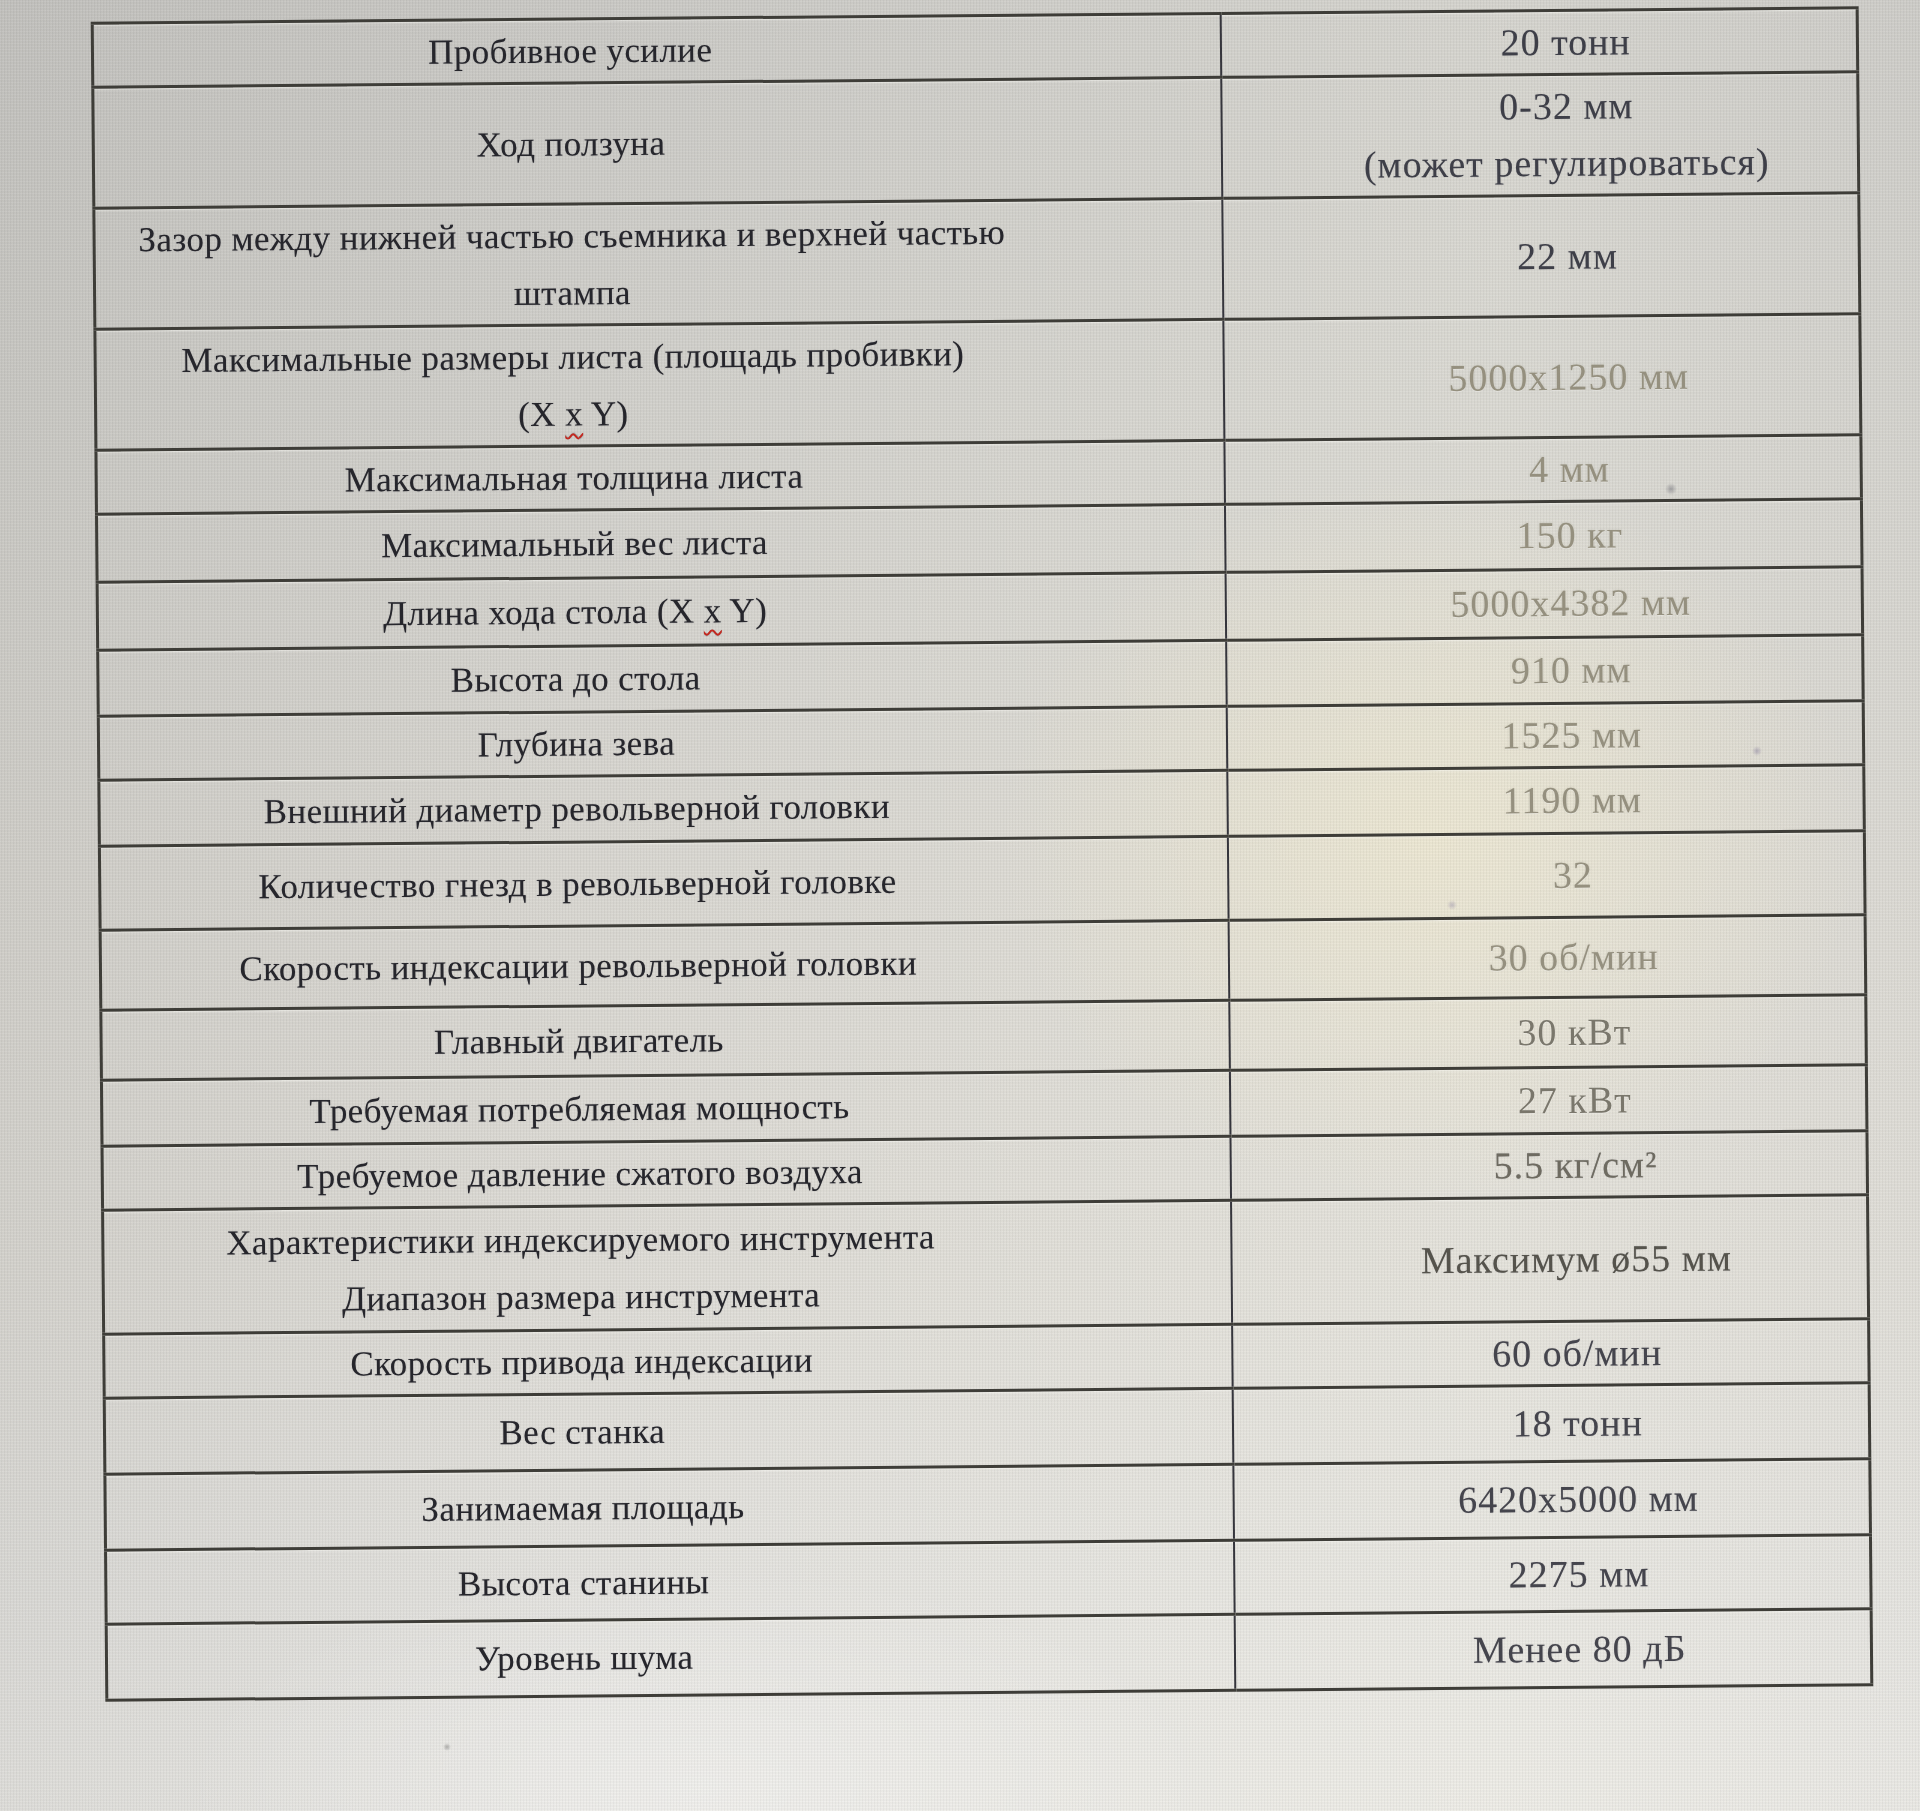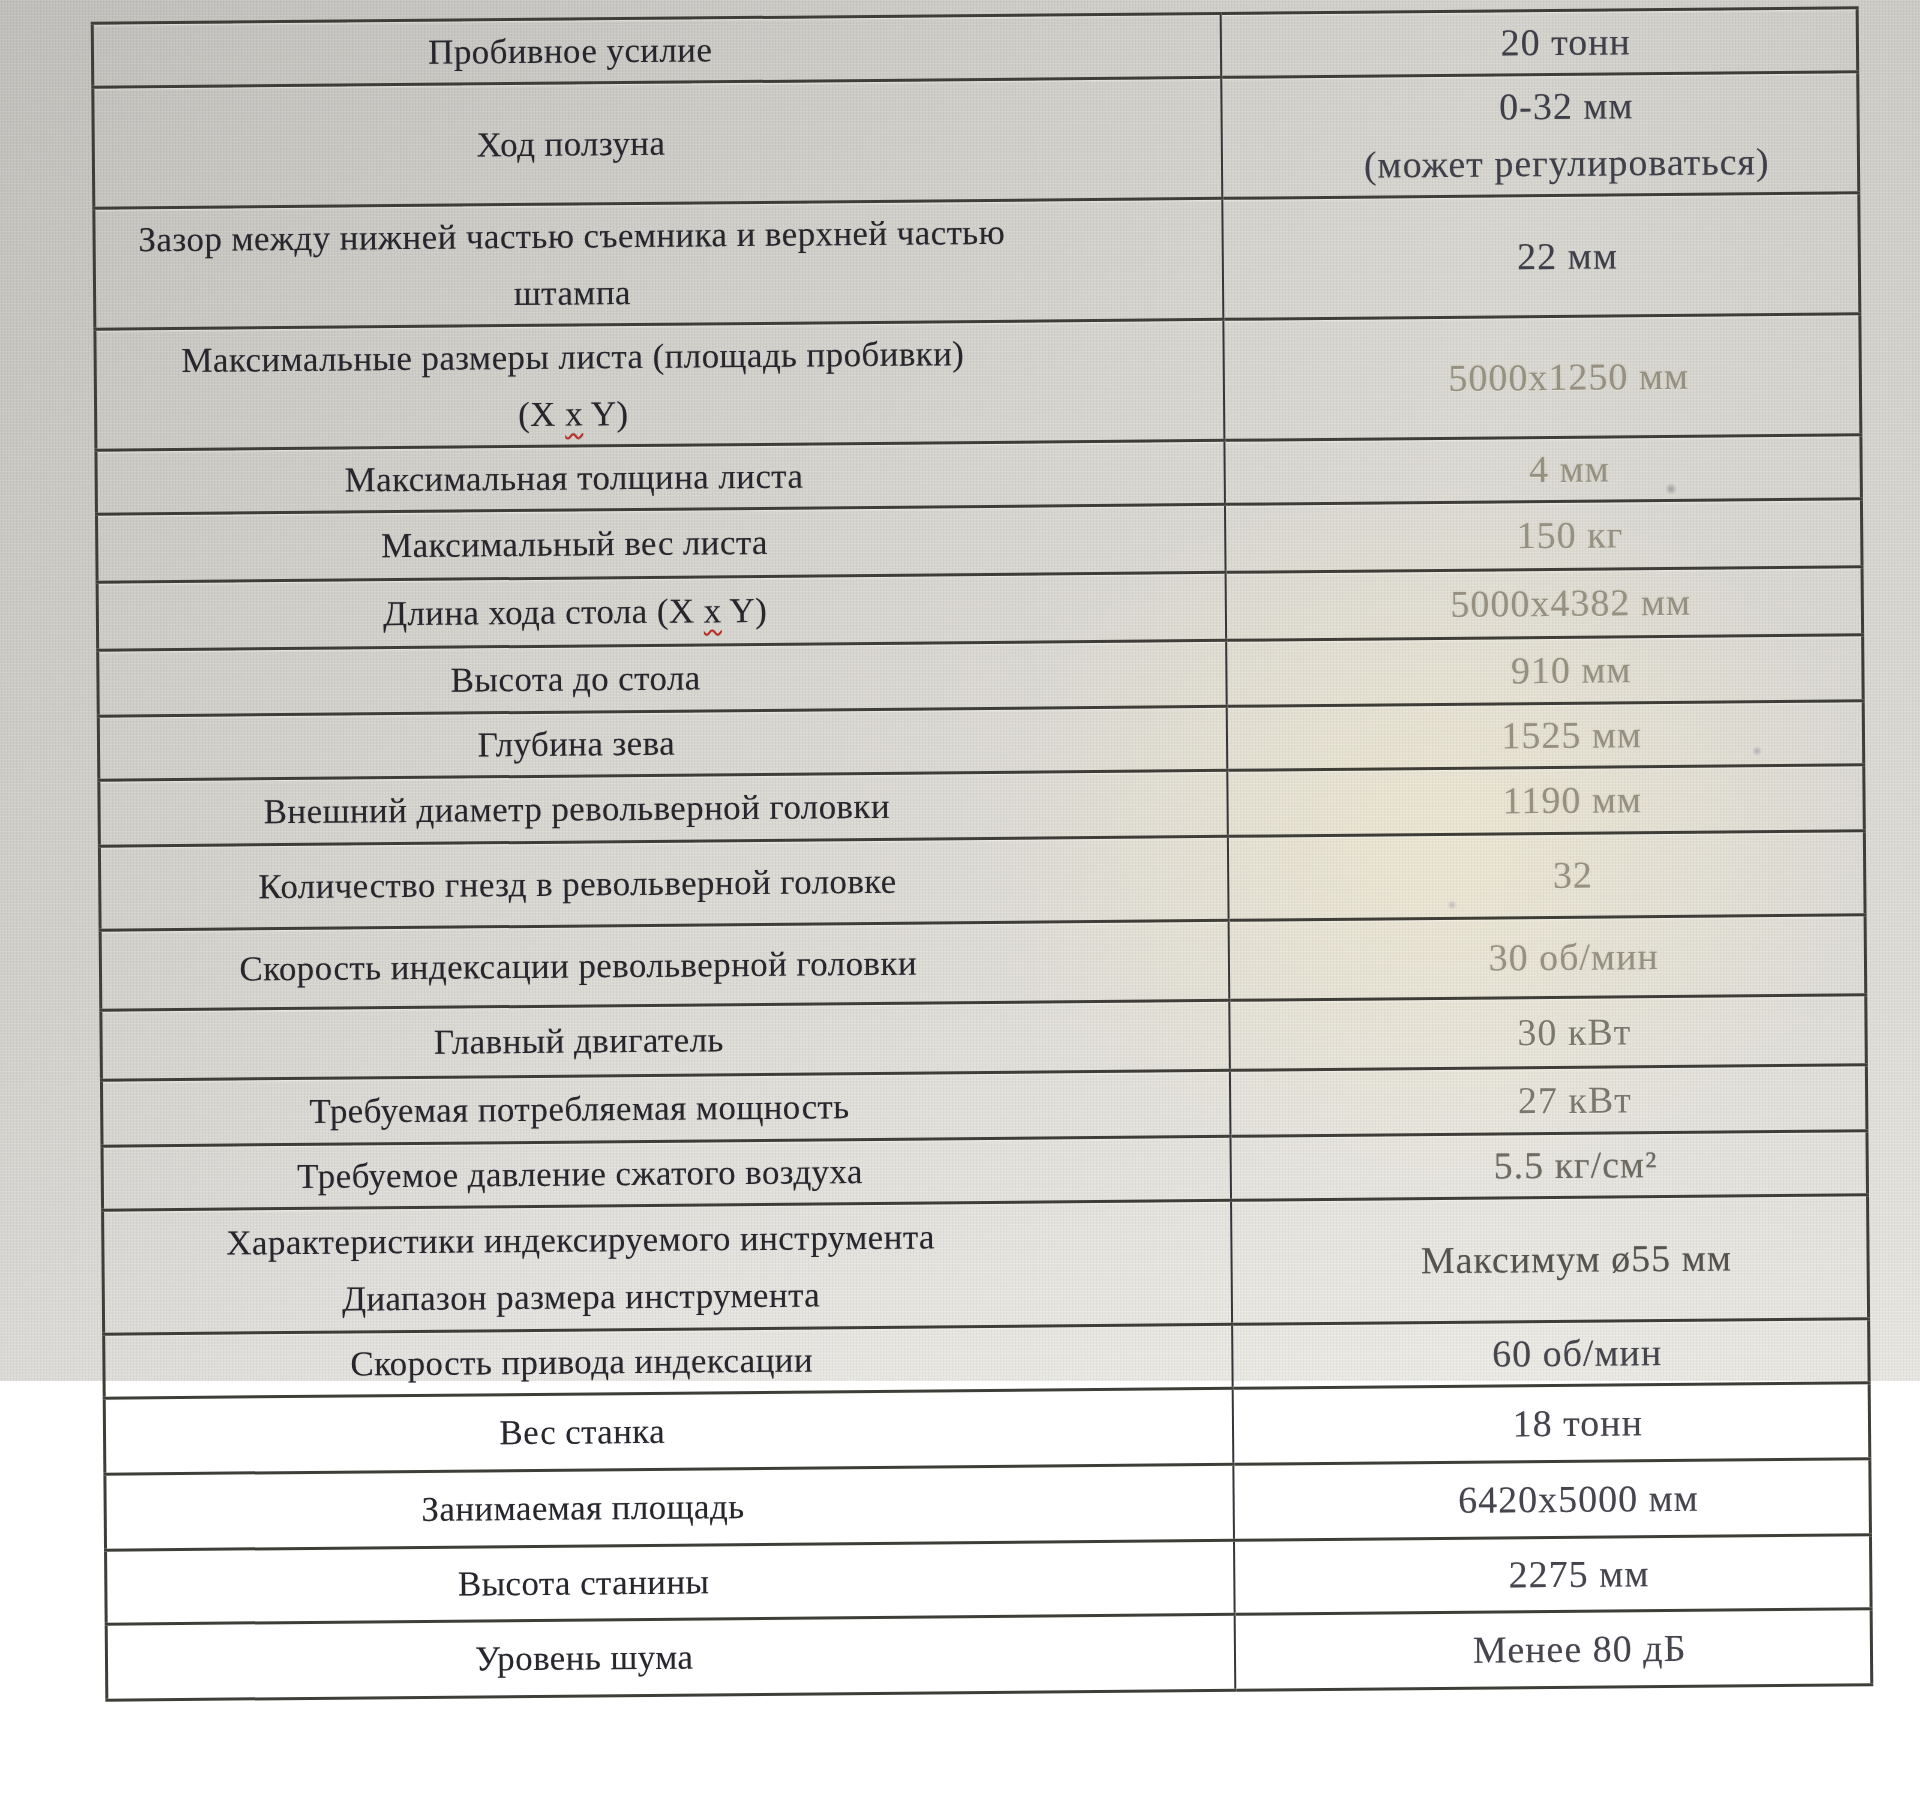--- a/index.html
+++ b/index.html
@@ -1,21 +1,21 @@
 <!DOCTYPE html>
 <html><head>
 <meta charset="utf-8">
 <style>
   html,body{margin:0;padding:0;}
   body{
     width:1920px;height:1811px;overflow:hidden;
     font-family:"Liberation Serif","DejaVu Serif",serif;
   }
   .photo{
-    position:relative;width:1920px;height:1381px;
+    position:relative;width:1920px;height:1811px;
     background-color:#d3d2cd;
     background-image:
       radial-gradient(circle 5px at 1671px 489px, rgba(90,90,100,0.45), rgba(90,90,100,0) 6px),
       radial-gradient(circle 4px at 1757px 751px, rgba(110,100,140,0.40), rgba(110,100,140,0) 5px),
       radial-gradient(circle 4px at 1452px 905px, rgba(120,110,150,0.35), rgba(120,110,150,0) 5px),
       radial-gradient(circle 3px at 447px 1747px, rgba(100,100,100,0.45), rgba(100,100,100,0) 4px),
       repeating-linear-gradient(90deg, rgba(255,255,255,0.05) 0 1px, rgba(60,60,60,0.04) 1px 2px, rgba(255,255,255,0.02) 2px 3px),
       repeating-linear-gradient(0deg, rgba(255,255,255,0.04) 0 1px, rgba(80,80,80,0.03) 1px 3px),
       radial-gradient(ellipse 620px 520px at 1430px 840px, rgba(246,238,206,0.55), rgba(246,238,206,0) 70%),
       radial-gradient(ellipse 700px 300px at 700px 1790px, rgba(255,255,255,0.30), rgba(255,255,255,0) 75%),

